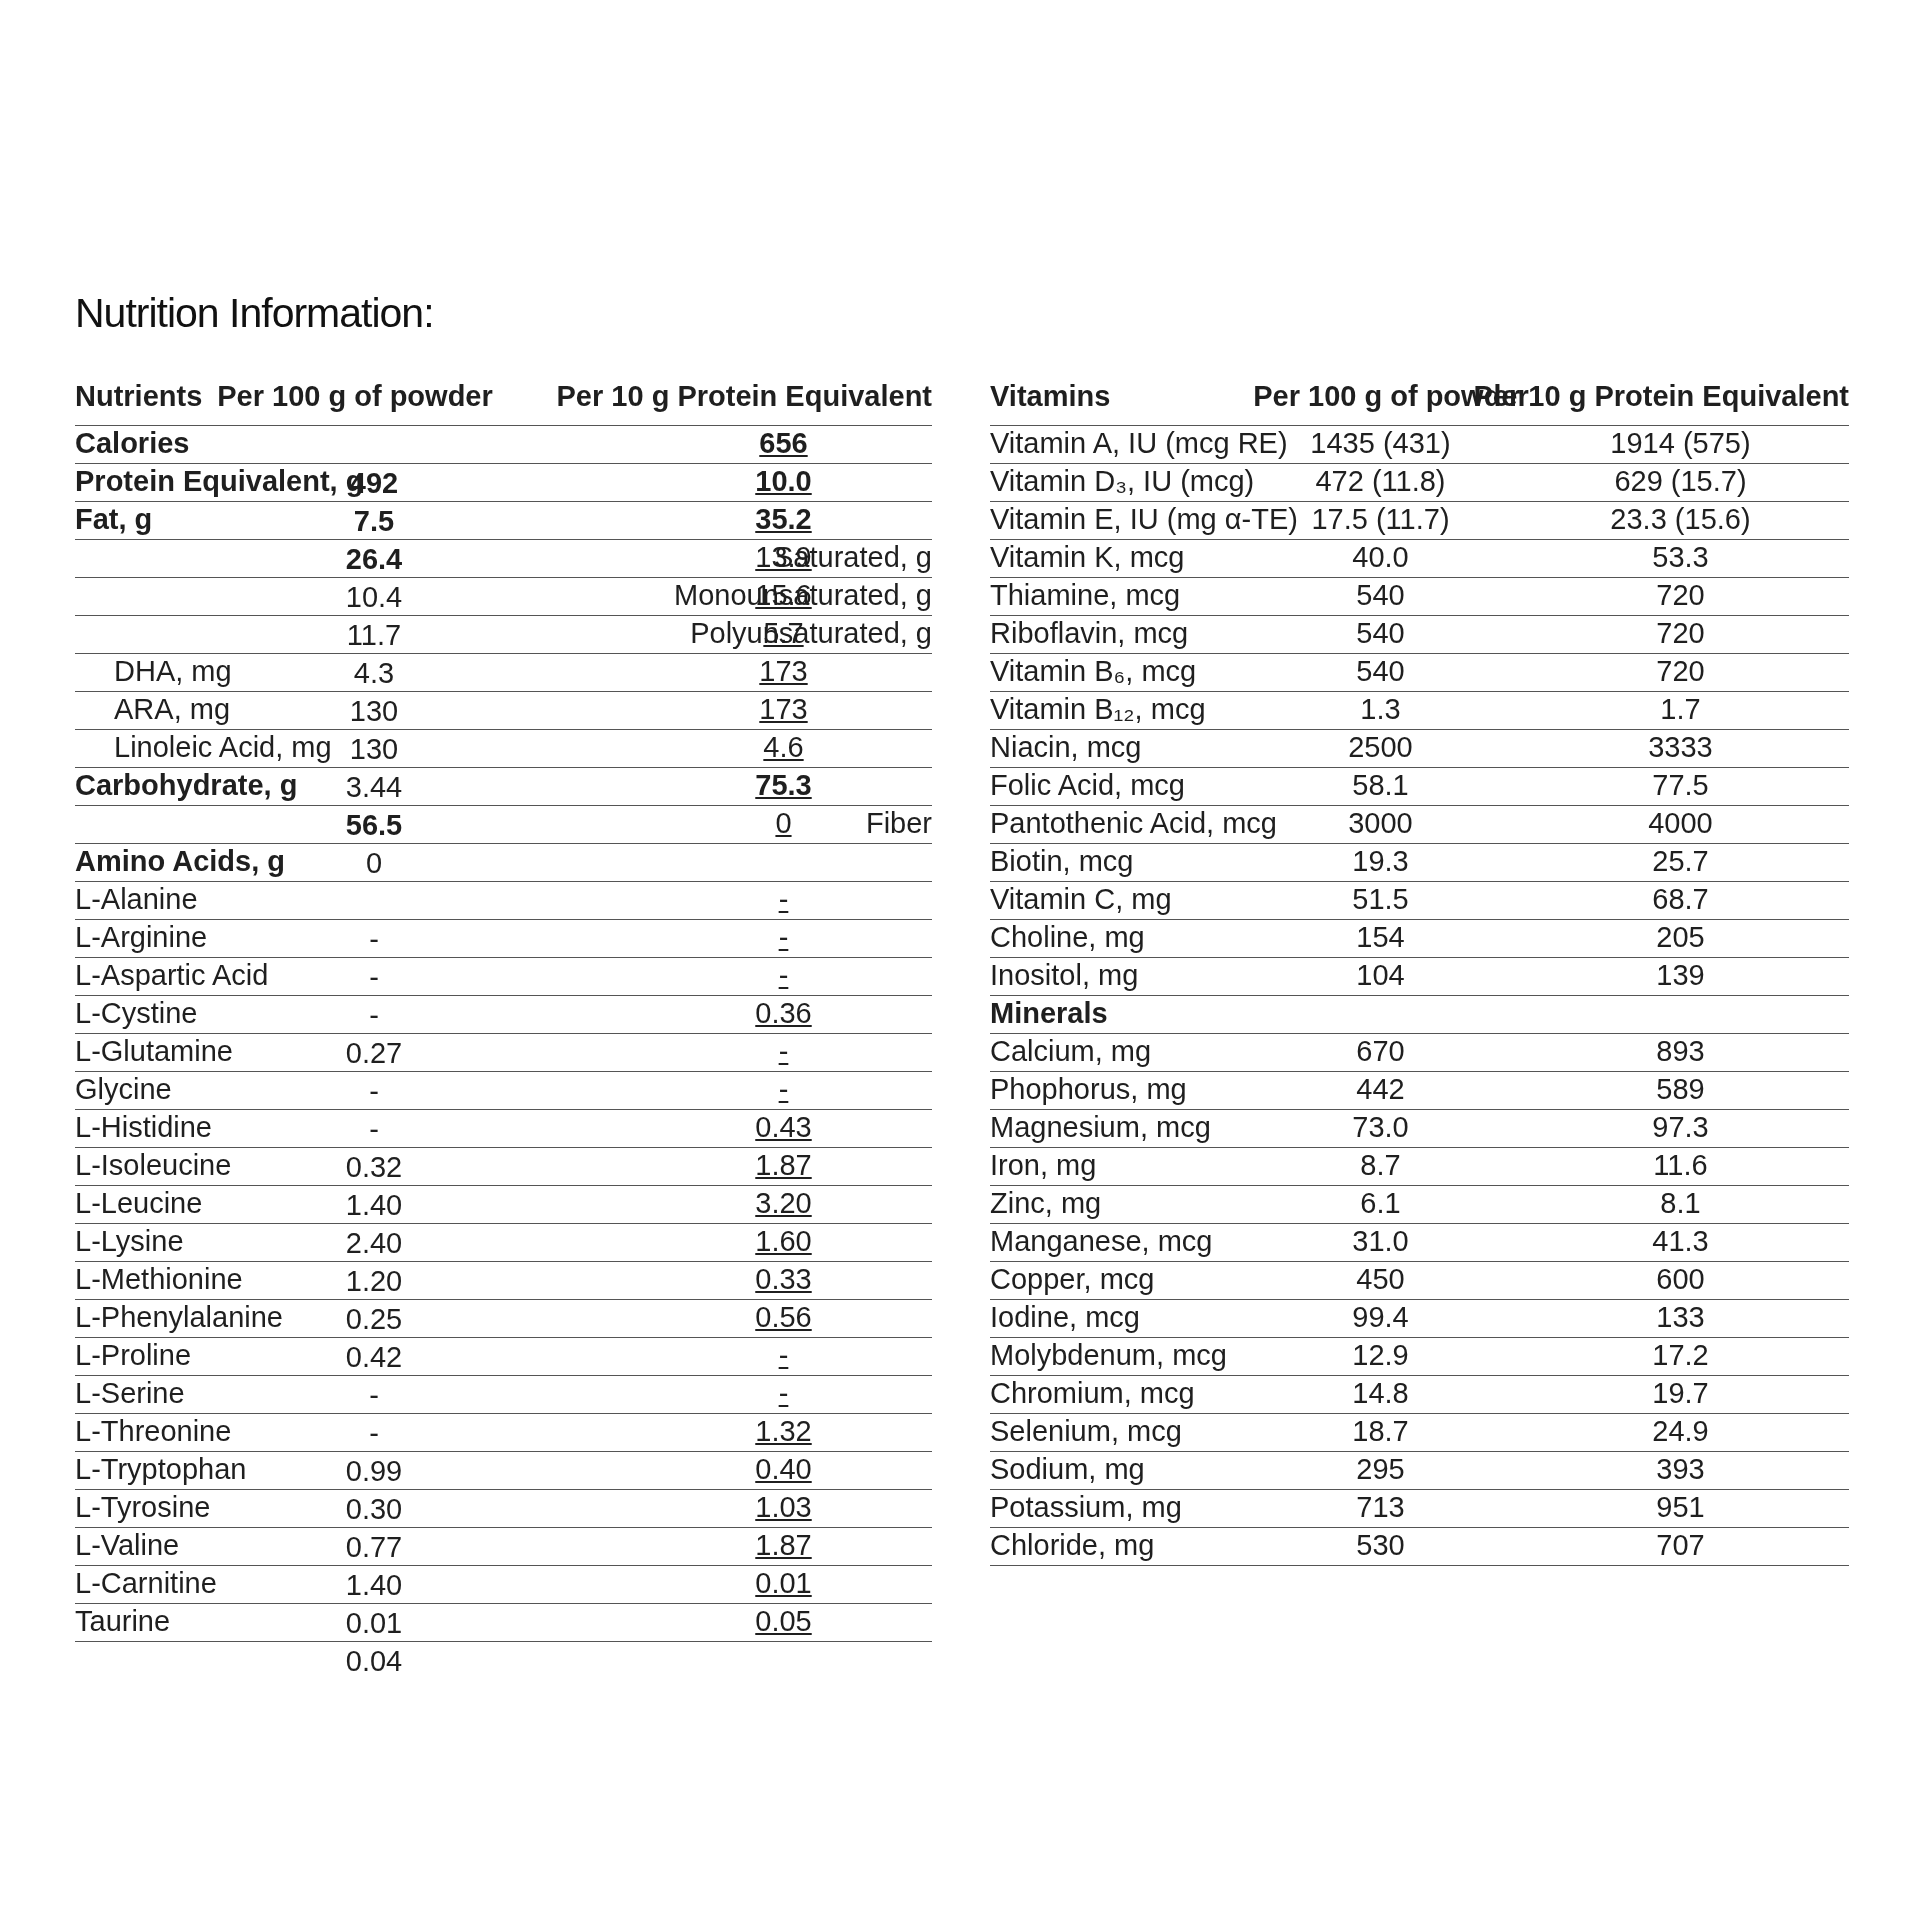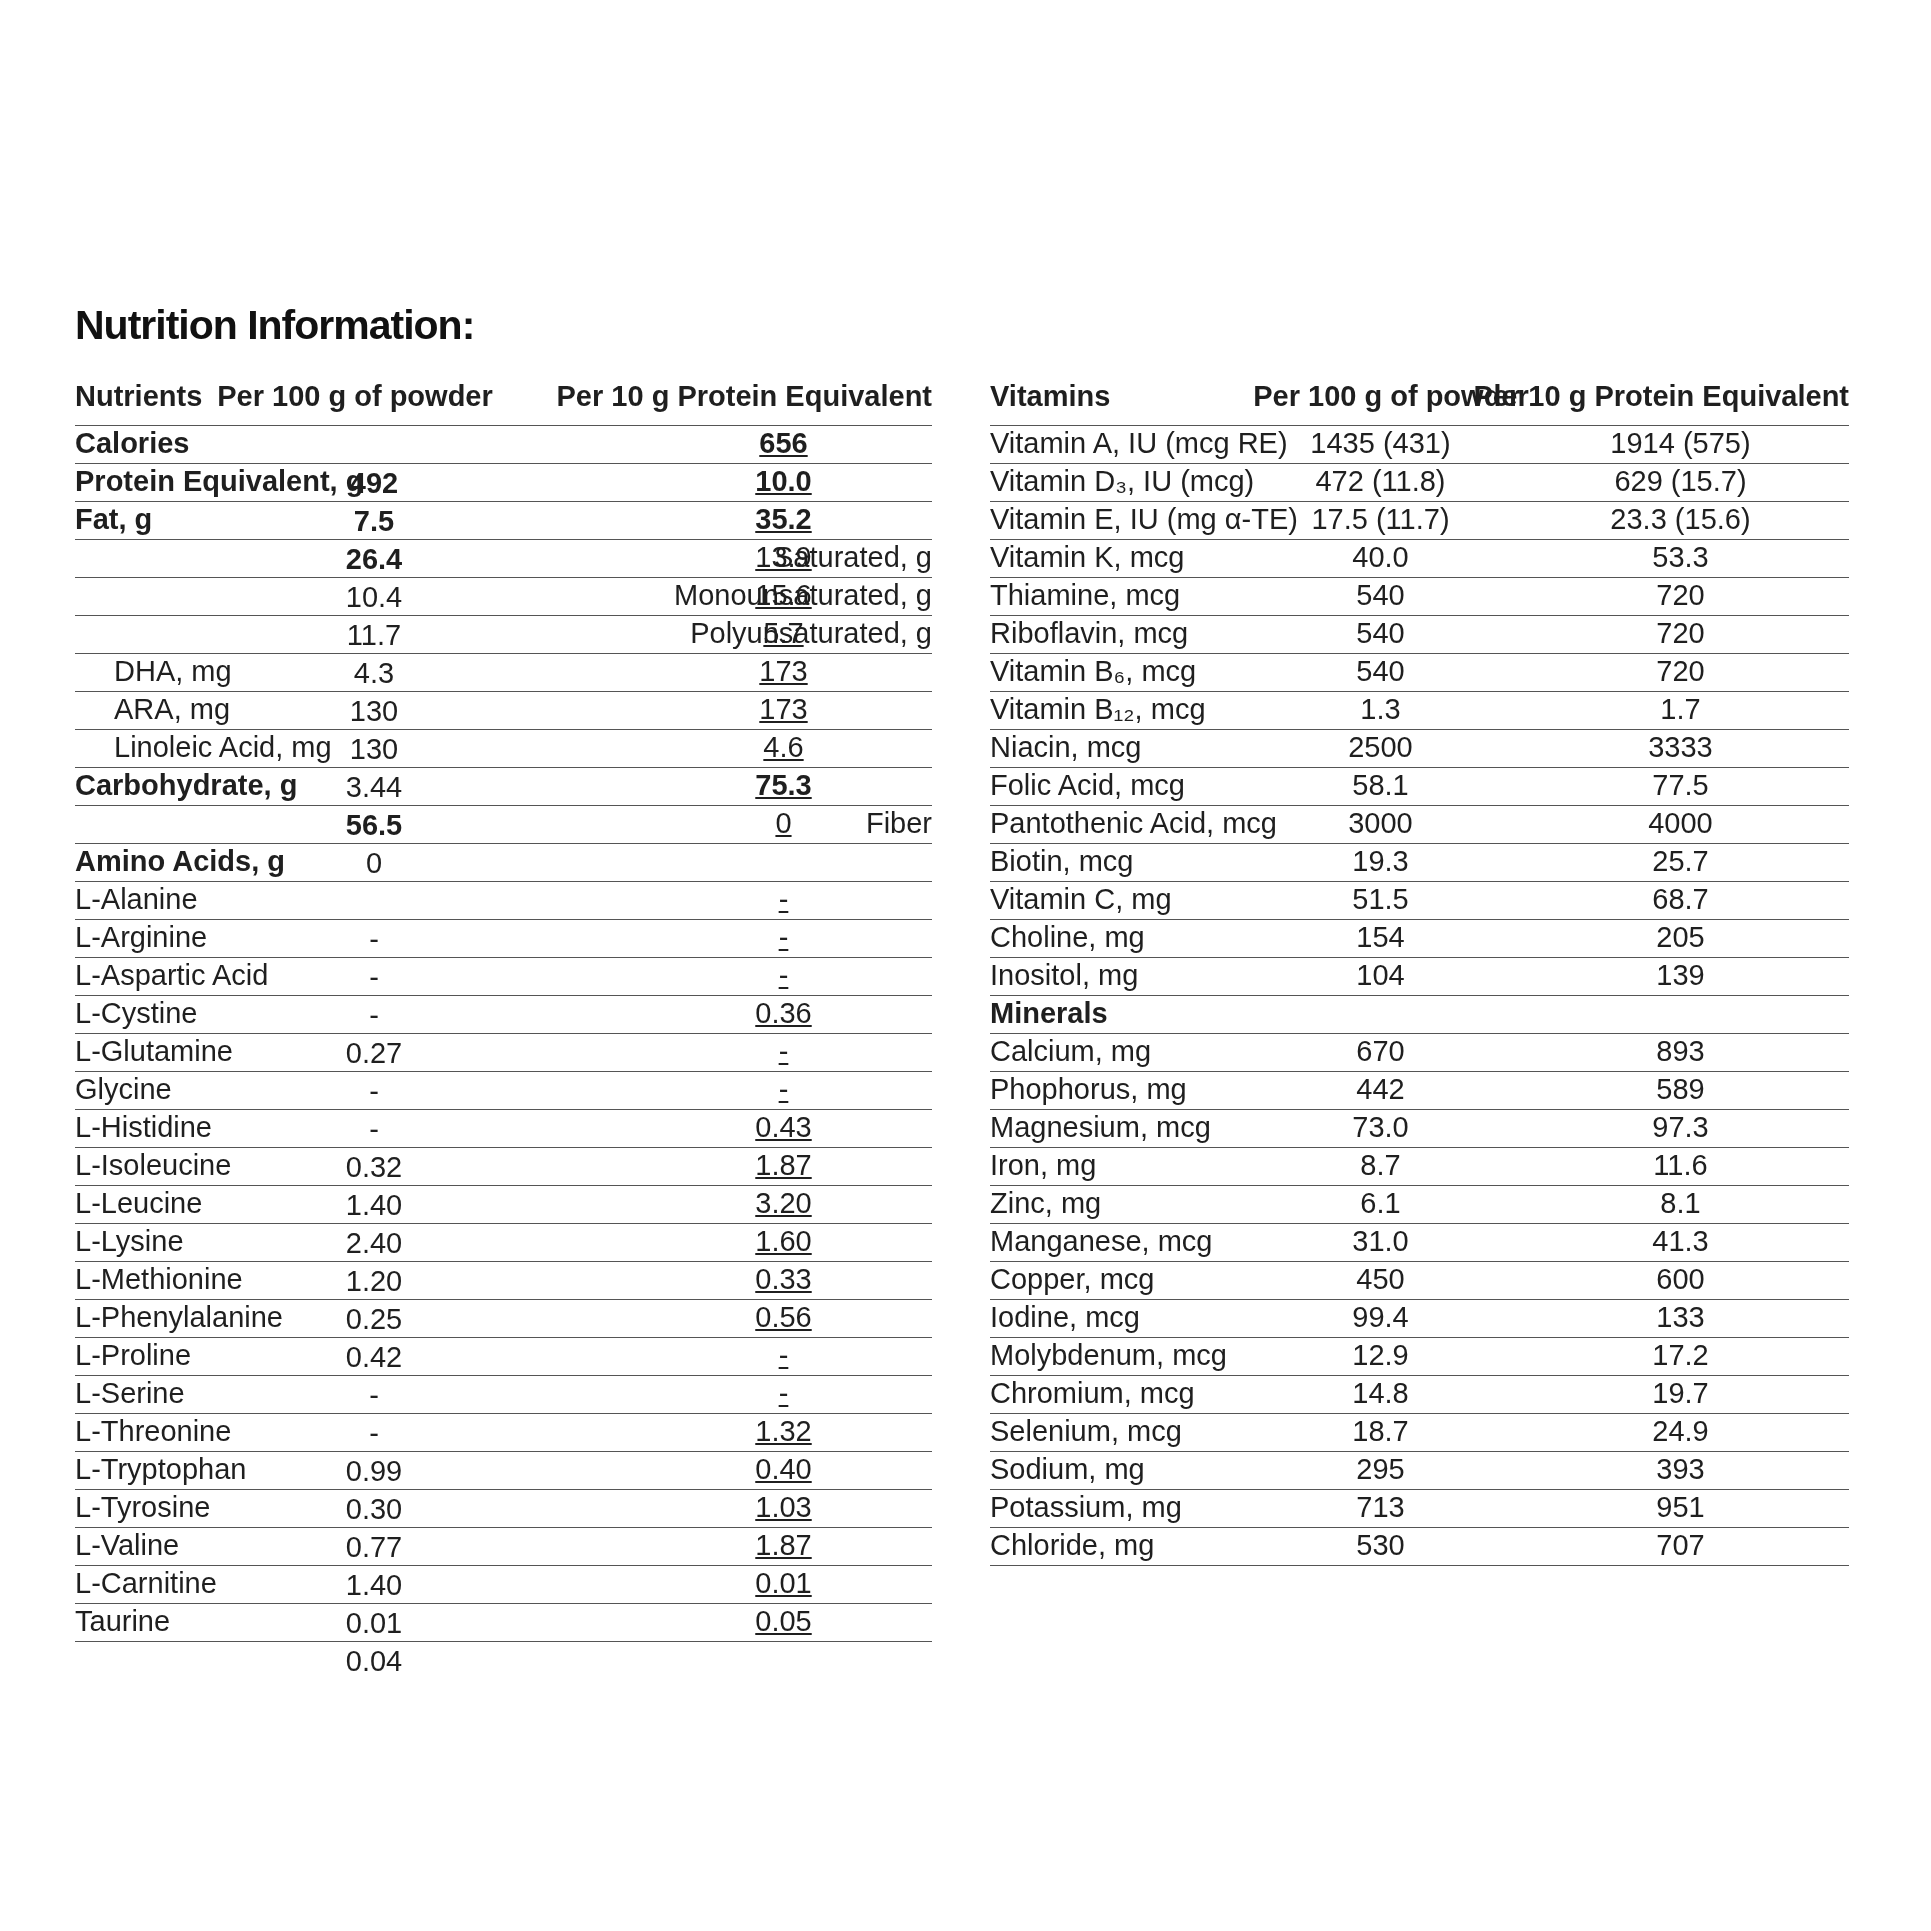--- a/index.html
+++ b/index.html
@@ -11,23 +11,22 @@
   .canvas{
     position:relative;
     width:1931px;height:1931px;
     background:var(--bg);
     font-family:"Liberation Sans","DejaVu Sans",sans-serif;
     color:var(--text);
     overflow:hidden;
   }
   .page-title{
     position:absolute;left:75px;top:290px;
-    font-size:41px;font-weight:bold;letter-spacing:-1px;
+    font-size:41px;font-weight:normal;letter-spacing:-1px;
     color:#111;
-    margin-top:12px;
   }
   .ntable{position:absolute;top:367px;font-size:29px;}
   .ntable.left{left:75px;width:857px;}
   .ntable.right{left:990px;width:859px;}
   .thead{
     position:relative;height:59px;box-sizing:border-box;
     border-bottom:1.9px solid var(--line);
     font-weight:bold;
   }
   .thead .h{position:absolute;bottom:11.6px;line-height:33px;white-space:nowrap;text-align:right;}

